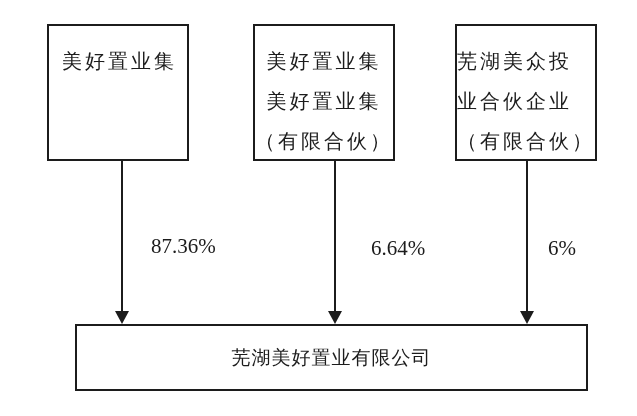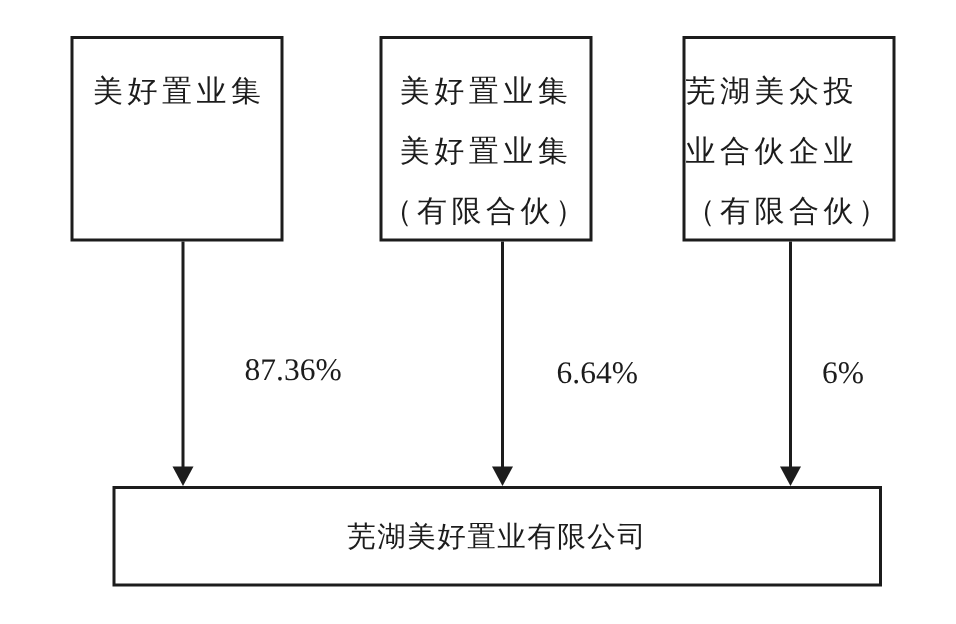--- a/index.html
+++ b/index.html
@@ -66,21 +66,21 @@
     border-right: 7px solid transparent;
     border-top: 13px solid var(--line-color);
   }
 
   .pct {
     position: absolute;
     font-size: 21px;
     white-space: nowrap;
     color: var(--text-color);
   }
-  #pct1 { left: 151px; top: 234px; margin-left: 12px; }
+  #pct1 { left: 151px; top: 234px; }
   #pct2 { left: 371px; top: 236px; text-align: right; }
   #pct3 { left: 548px; top: 236px; }
 
   .sbox {
     position: absolute;
     left: 75px;
     top: 324px;
     width: 513px;
     height: 67px;
     border: 2px solid var(--line-color);

